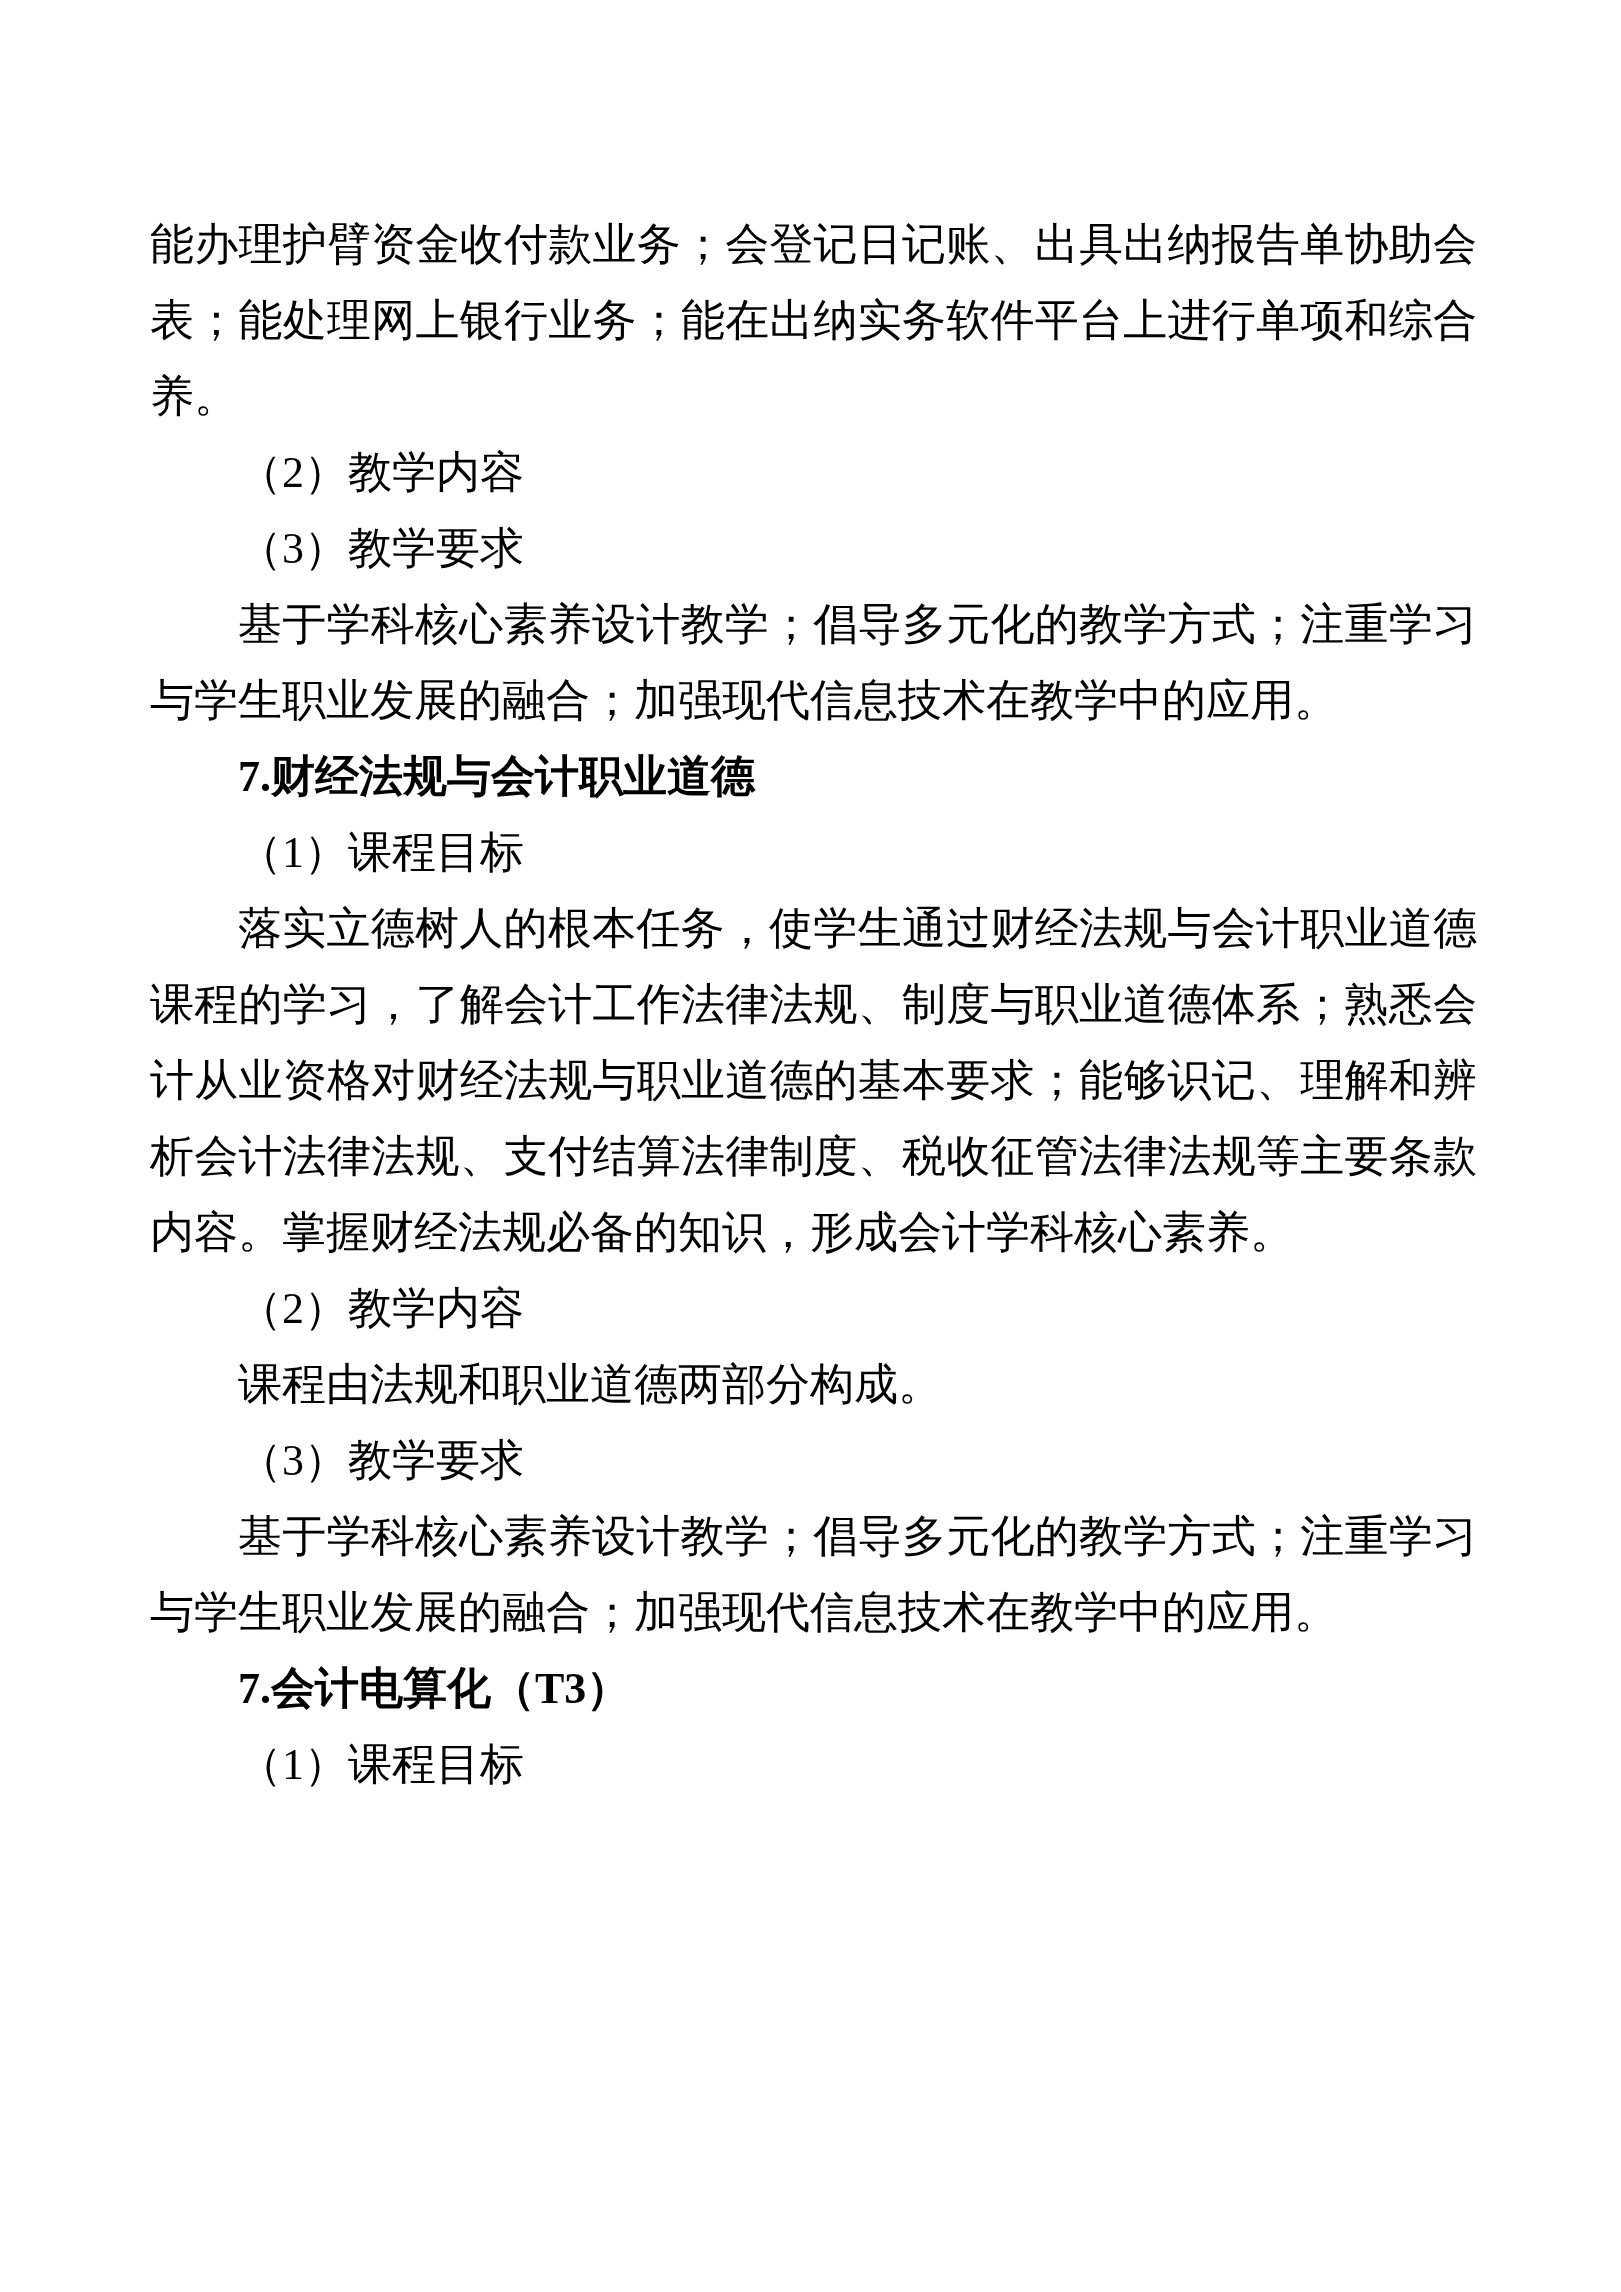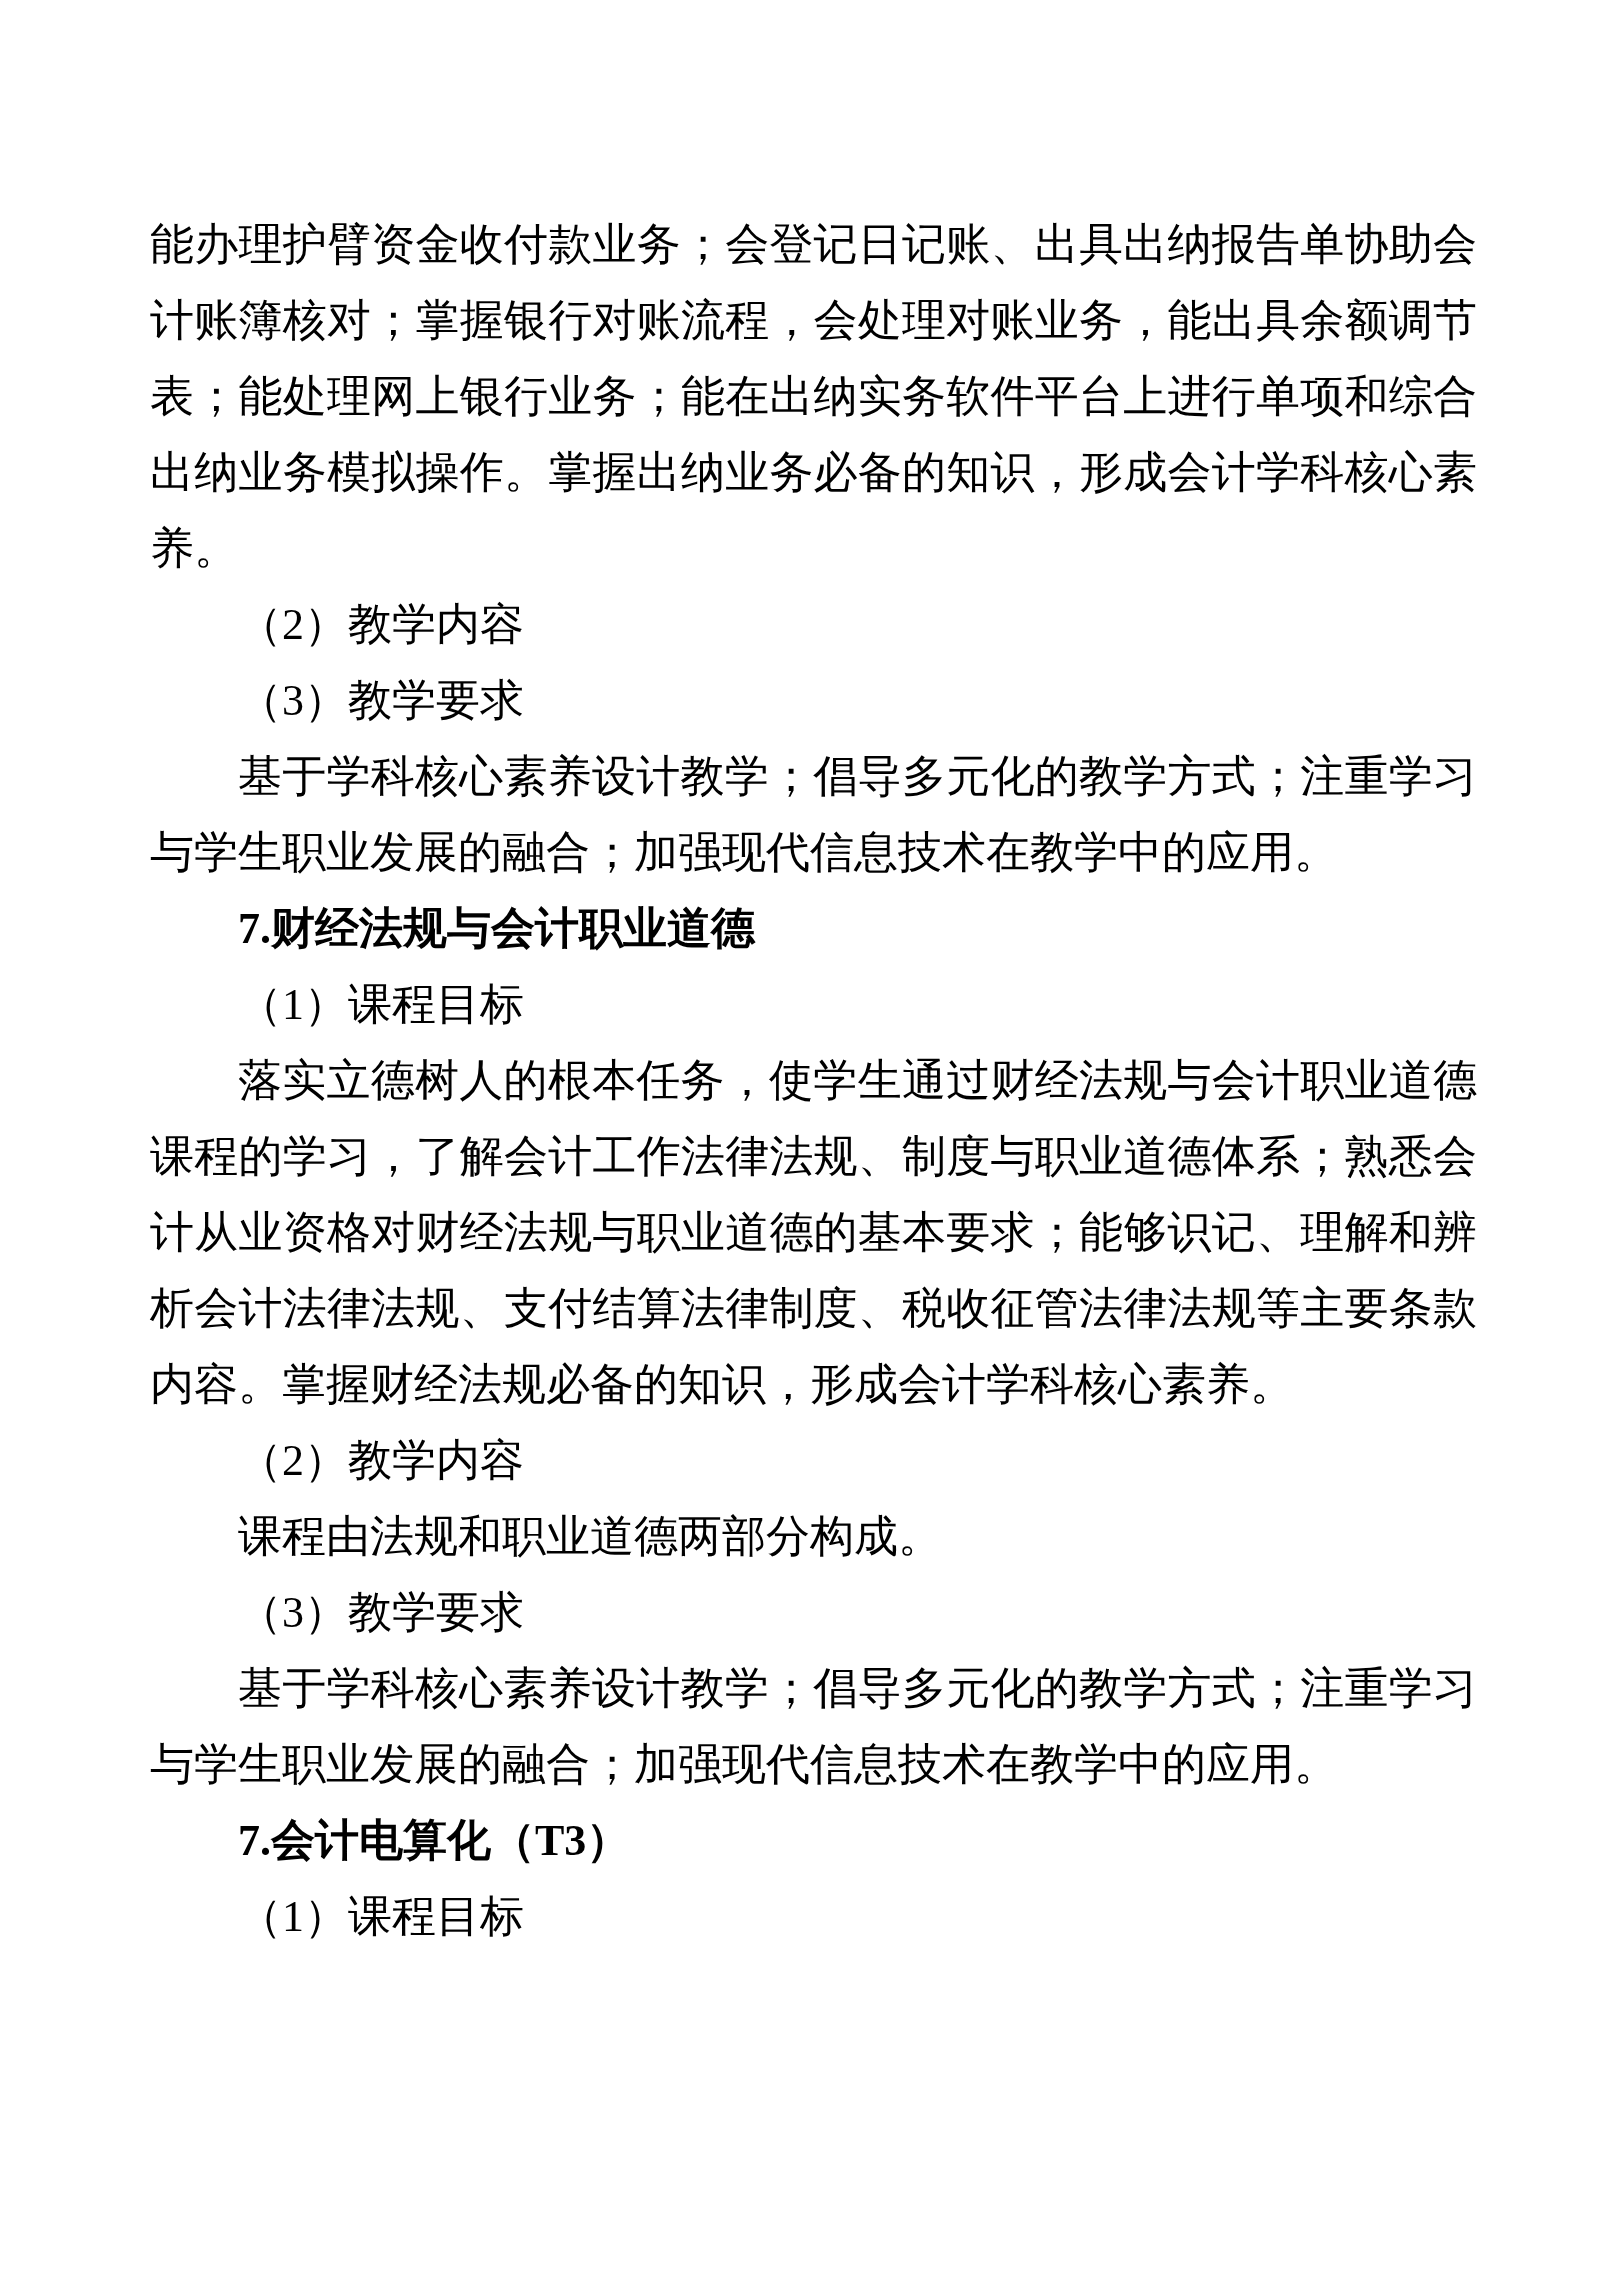--- a/index.html
+++ b/index.html
@@ -42,23 +42,21 @@
   .doc-line.b {
     font-weight: bold;
   }
 </style>
 </head>
 <body>
 
 <div class="page">
   <div class="text-block">
       <div class="doc-line j">能办理护臂资金收付款业务；会登记日记账、出具出纳报告单协助会</div>
-      <div class="doc-line j">计账簿核对；掌握银行对账流程，会处理对账业务，能出具余额调节</div>
       <div class="doc-line j">表；能处理网上银行业务；能在出纳实务软件平台上进行单项和综合</div>
-      <div class="doc-line j">出纳业务模拟操作。掌握出纳业务必备的知识，形成会计学科核心素</div>
       <div class="doc-line">养。</div>
       <div class="doc-line ind">（2）教学内容</div>
       <div class="doc-line ind">（3）教学要求</div>
       <div class="doc-line j ind">基于学科核心素养设计教学；倡导多元化的教学方式；注重学习</div>
       <div class="doc-line">与学生职业发展的融合；加强现代信息技术在教学中的应用。</div>
       <div class="doc-line ind b">7.财经法规与会计职业道德</div>
       <div class="doc-line ind">（1）课程目标</div>
       <div class="doc-line j ind">落实立德树人的根本任务，使学生通过财经法规与会计职业道德</div>
       <div class="doc-line j">课程的学习，了解会计工作法律法规、制度与职业道德体系；熟悉会</div>
       <div class="doc-line j">计从业资格对财经法规与职业道德的基本要求；能够识记、理解和辨</div>

